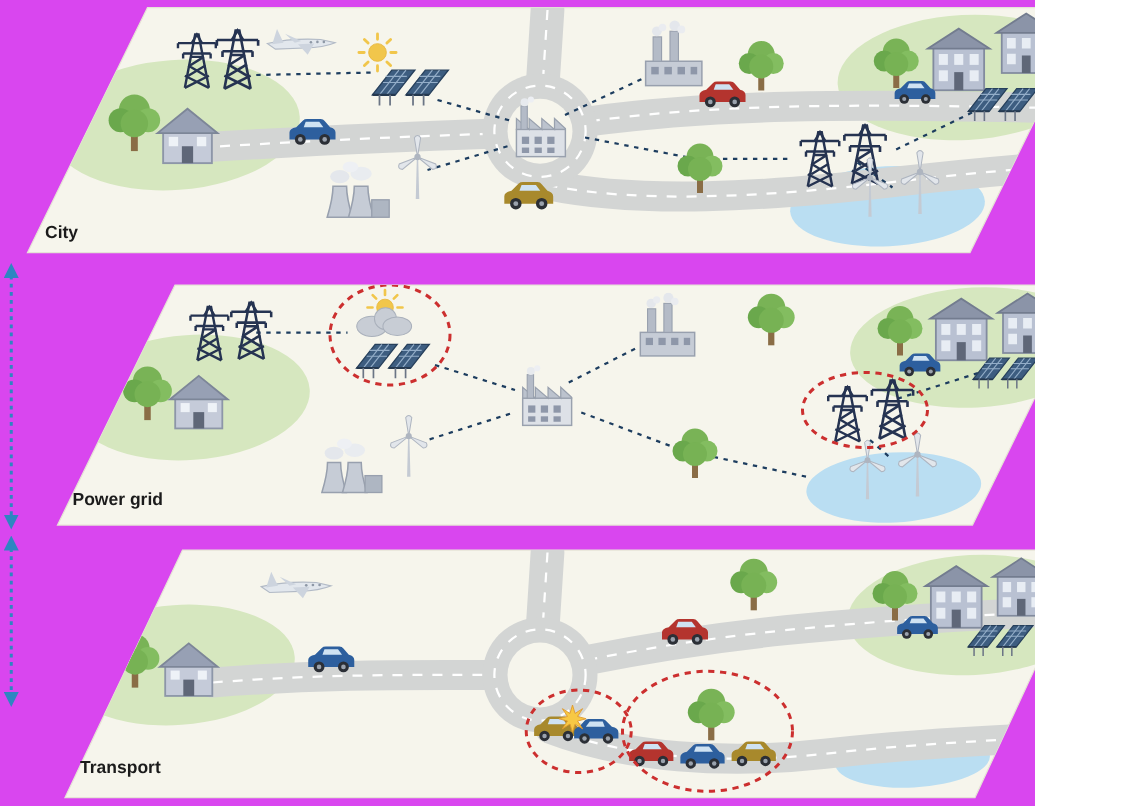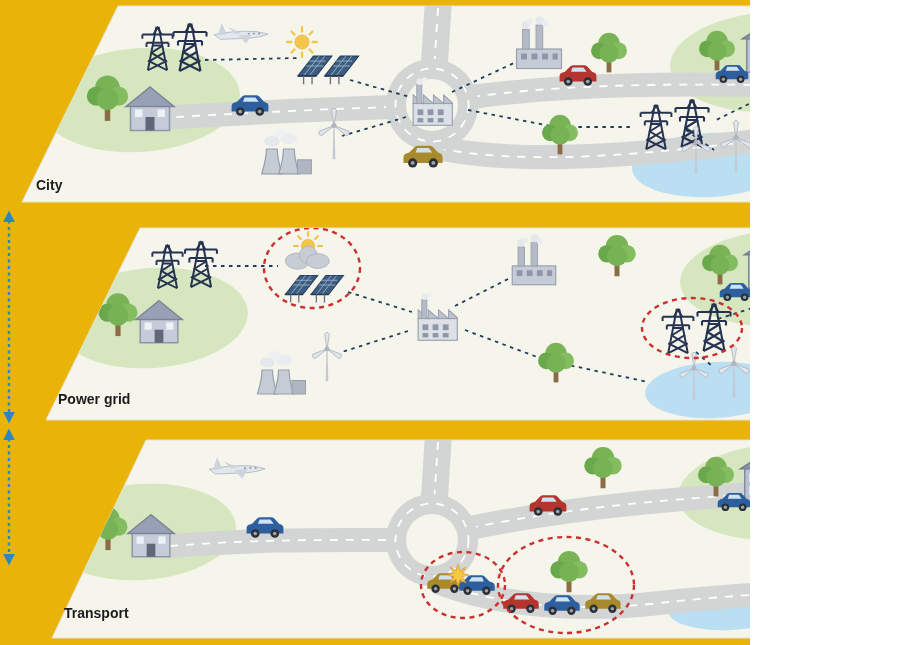--- a/index.html
+++ b/index.html
@@ -1,16 +1,16 @@
 <!DOCTYPE html>
 <html><head>
 <meta charset="utf-8">
 <style>
   html,body { margin:0; padding:0; background:#ffffff; }
-  #stage { position:relative; width:750px; height:645px; background:#eab308; overflow:hidden; }
+  #stage { position:relative; width:828px; height:645px; background:#d946ef; overflow:hidden; }
   svg { display:block; }
   .panel { fill:#f6f5ec; stroke:#e6e3d6; stroke-width:1; }
   .blob { fill:#d6e7bf; }
   .water { fill:#badef2; }
   .road { fill:none; stroke:#d3d5d4; stroke-width:24; stroke-linecap:round; }
   .road-wide { stroke-width:27; }
   .centerline { fill:none; stroke:#ffffff; stroke-width:1.8; stroke-dasharray:8 8; }
   .connector { fill:none; stroke:#1d3d5f; stroke-width:1.8; stroke-dasharray:3.5 4.5; }
   .redring { fill:none; stroke:#cc2f2f; stroke-width:2.4; stroke-dasharray:5 4.5; }
   .arrowline { fill:none; stroke:#2e86c1; stroke-width:2.4; stroke-dasharray:3 3.5; }

